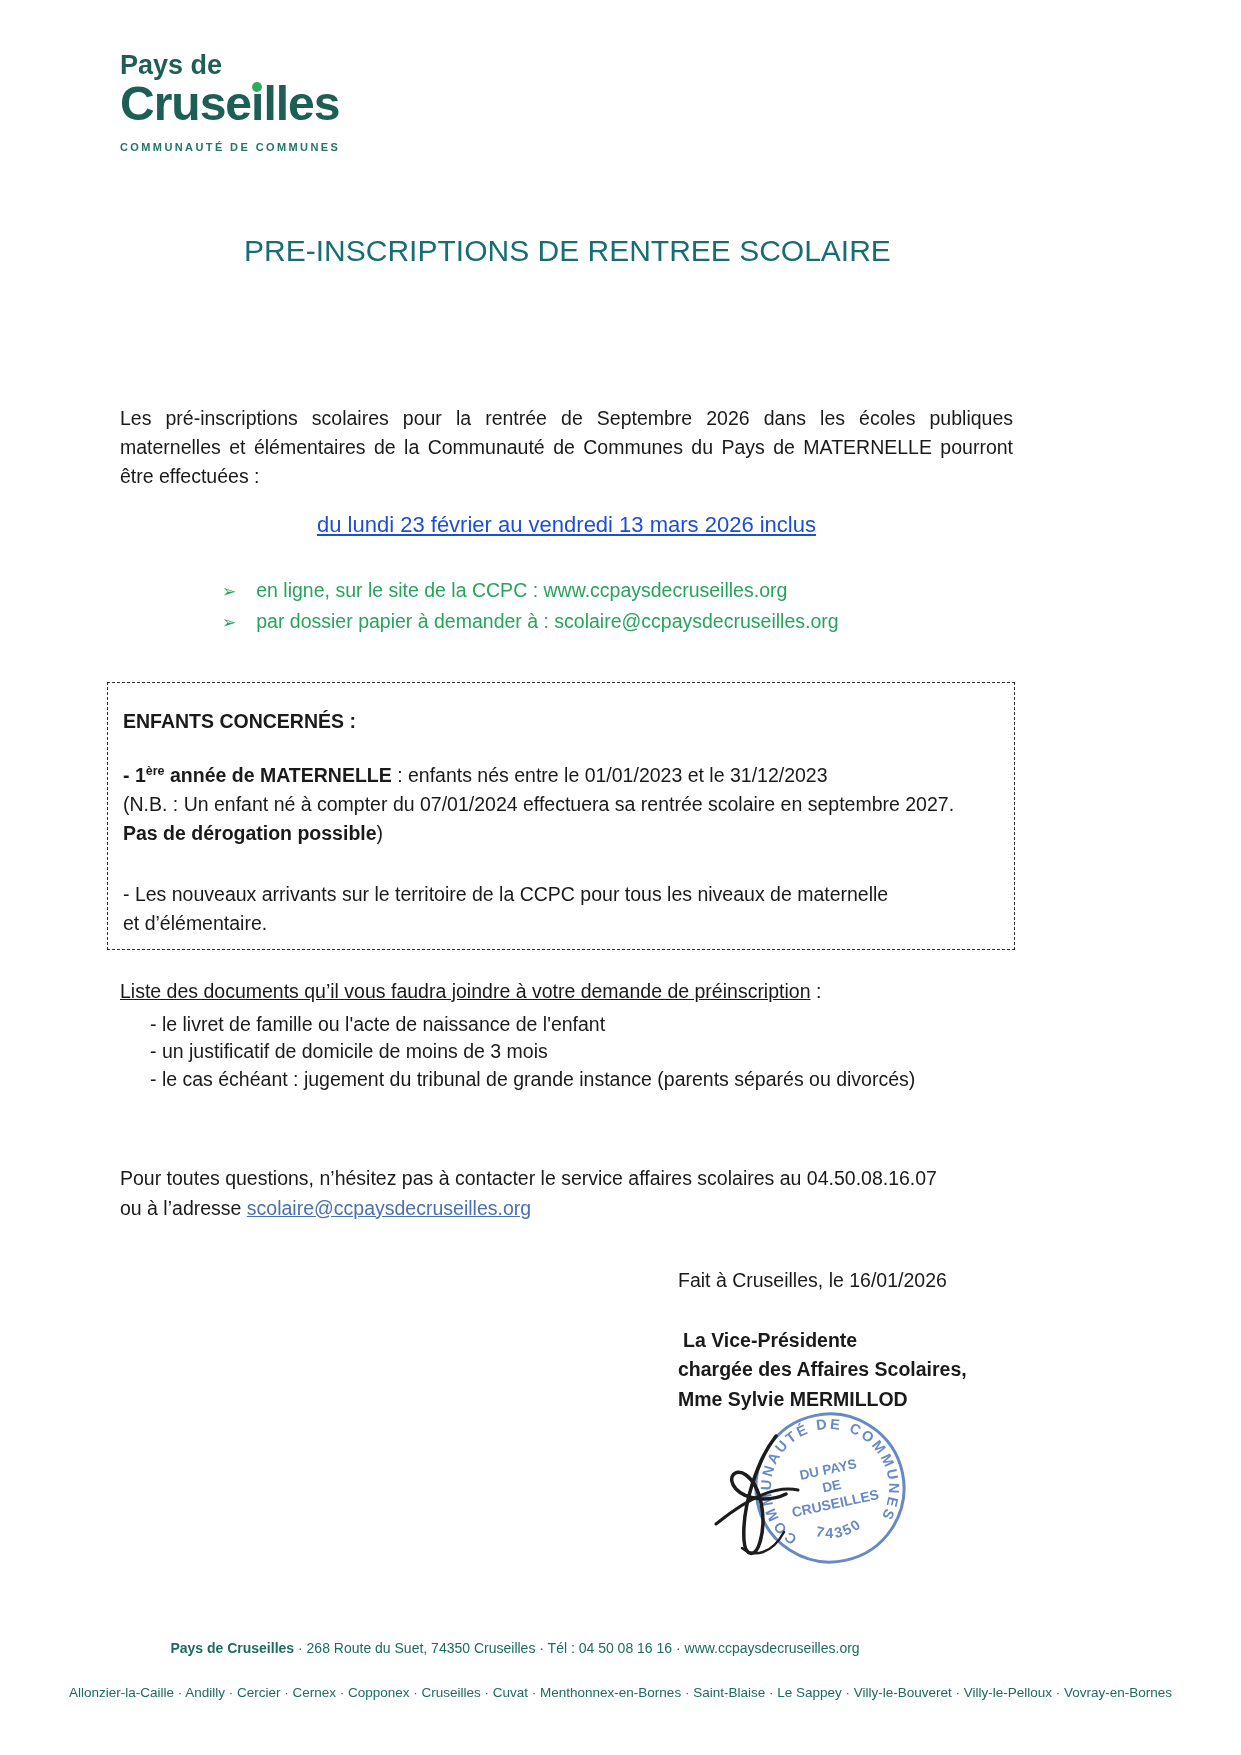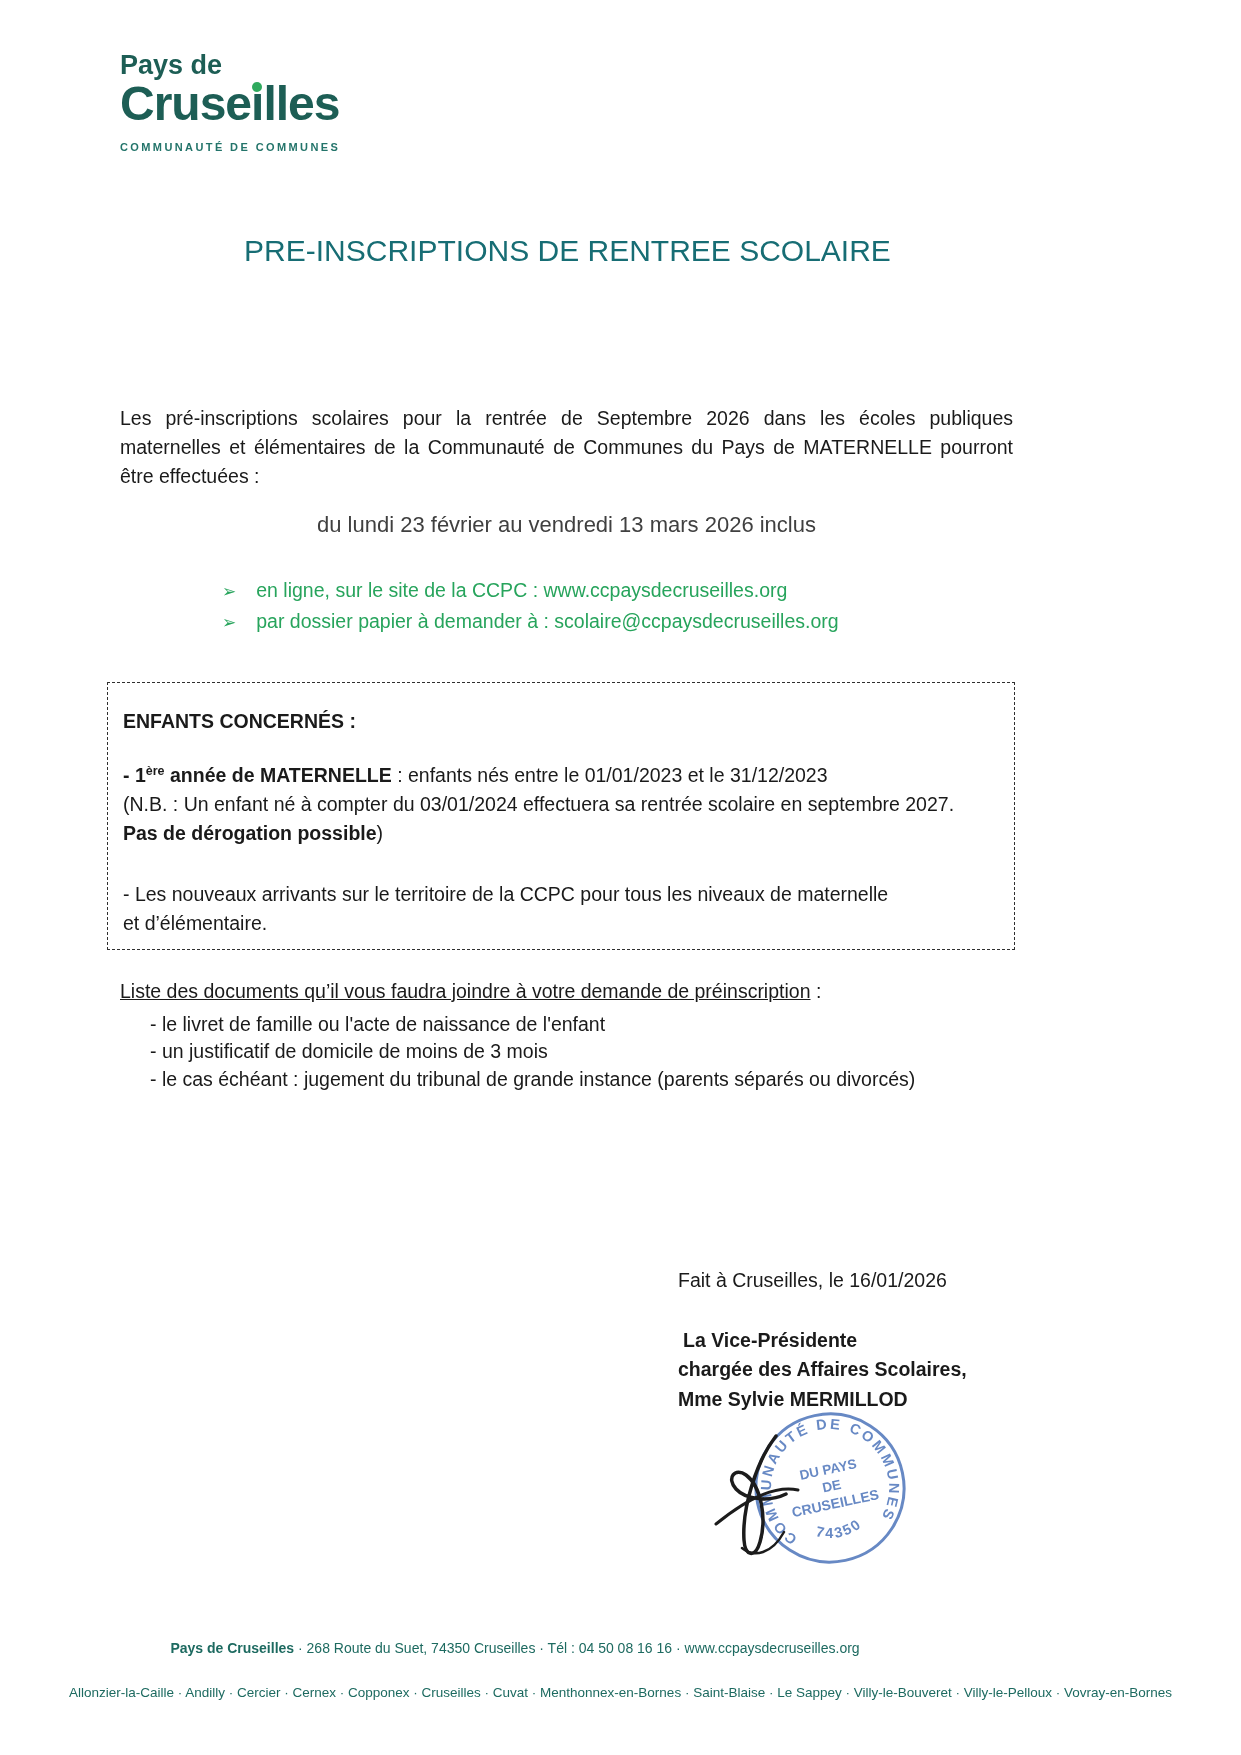--- a/index.html
+++ b/index.html
@@ -17,21 +17,21 @@
 
   
   .title{position:absolute;left:120px;top:230px;width:895px;text-align:center;
          color:#176d74;font-size:30px;line-height:42px;}
 
   
   .intro{position:absolute;left:120px;top:404px;width:893px;font-size:19.5px;line-height:29px;}
   .jline{text-align:justify;text-align-last:justify;}
 
   .period{position:absolute;left:120px;top:512px;width:893px;text-align:center;
-          font-size:22px;color:#404040;}
+          font-size:22px;color:#1d4ed8;text-decoration:underline;}
 
   .channels{position:absolute;left:222px;top:576px;font-size:19.5px;line-height:29.5px;color:#27a45c;}
   .arrow{display:inline-block;margin-right:20px;font-size:17px;}
 
   
   .box{position:absolute;left:107px;top:682px;width:908px;height:268px;box-sizing:border-box;
        border:1.5px dashed #2f2f2f;padding:24px 15px 0;font-size:19.5px;line-height:29px;}
   .box-heading{font-weight:bold;margin-bottom:25px;}
   .bold{font-weight:bold;}
   sup.sup{font-size:12.5px;font-weight:bold;vertical-align:super;line-height:0;}
@@ -88,37 +88,41 @@
   <div class="period">du lundi 23 février au vendredi 13 mars 2026 inclus</div>
 
   <div class="channels">
     <div><span class="arrow">➢</span><span>en ligne, sur le site de la CCPC : www.ccpaysdecruseilles.org</span></div>
     <div><span class="arrow">➢</span><span>par dossier papier à demander à : scolaire@ccpaysdecruseilles.org</span></div>
   </div>
 
   <div class="box">
     <div class="box-heading">ENFANTS CONCERNÉS :</div>
     <div><span class="bold">- 1</span><sup class="sup">ère</sup><span class="bold"> année de MATERNELLE</span><span> : enfants nés entre le 01/01/2023 et le 31/12/2023</span></div>
-    <div>(N.B. : Un enfant né à compter du 03/01/2024 effectuera sa rentrée scolaire en septembre 2027.</div>
+    <div>(N.B. : Un enfant né à compter du 07/01/2024 effectuera sa rentrée scolaire en septembre 2027.</div>
     <div><span class="bold">Pas de dérogation possible</span><span>)</span></div>
     <div class="newcomers">
       <div>- Les nouveaux arrivants sur le territoire de la CCPC pour tous les niveaux de maternelle</div>
       <div>et d’élémentaire.</div>
     </div>
   </div>
 
   <div class="docs">
     <div class="docs-heading"><span class="u">Liste des documents qu’il vous faudra joindre à votre demande de préinscription</span><span> :</span></div>
     <div class="docs-items">
       <div>- le livret de famille ou l'acte de naissance de l'enfant</div>
       <div>- un justificatif de domicile de moins de 3 mois</div>
       <div>- le cas échéant : jugement du tribunal de grande instance (parents séparés ou divorcés)</div>
     </div>
   </div>
 
+  <div class="contact">
+    <div>Pour toutes questions, n’hésitez pas à contacter le service affaires scolaires au 04.50.08.16.07</div>
+    <div><span>ou à l’adresse </span><a class="email-link">scolaire@ccpaysdecruseilles.org</a></div>
+  </div>
 
   <div class="sig">
     <div>Fait à Cruseilles, le 16/01/2026</div>
     <div class="sig-role">
       <div class="r1">La Vice-Présidente</div>
       <div>chargée des Affaires Scolaires,</div>
       <div>Mme Sylvie MERMILLOD</div>
     </div>
   </div>
 

